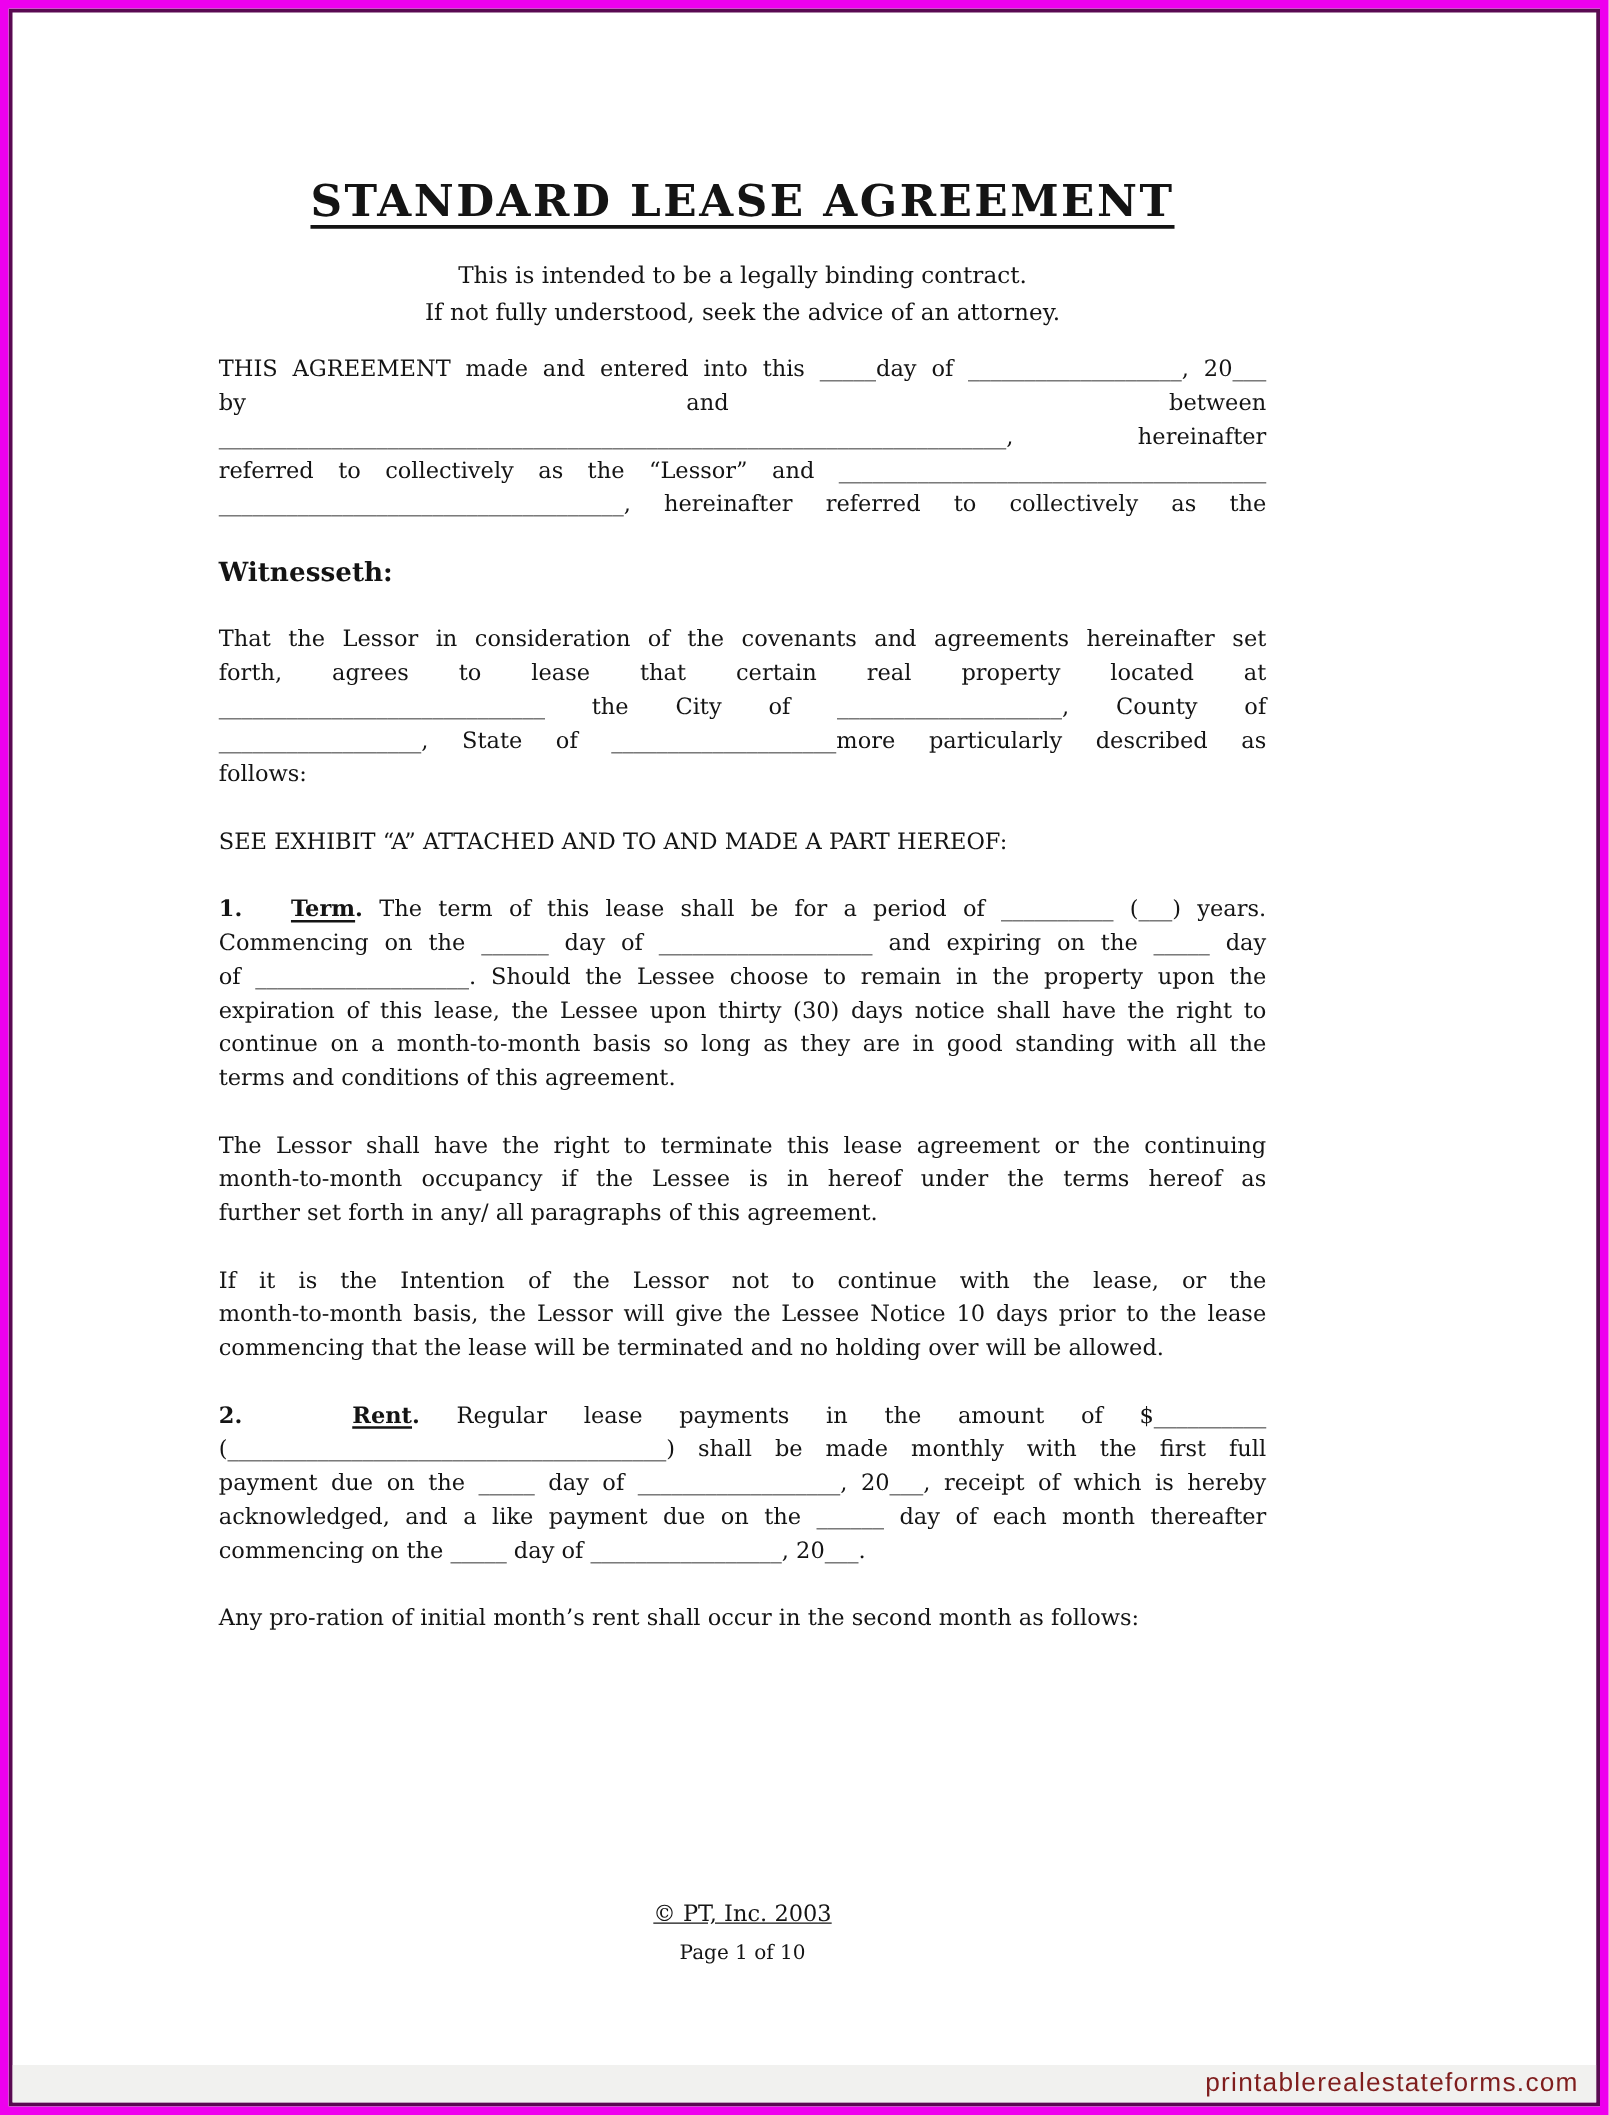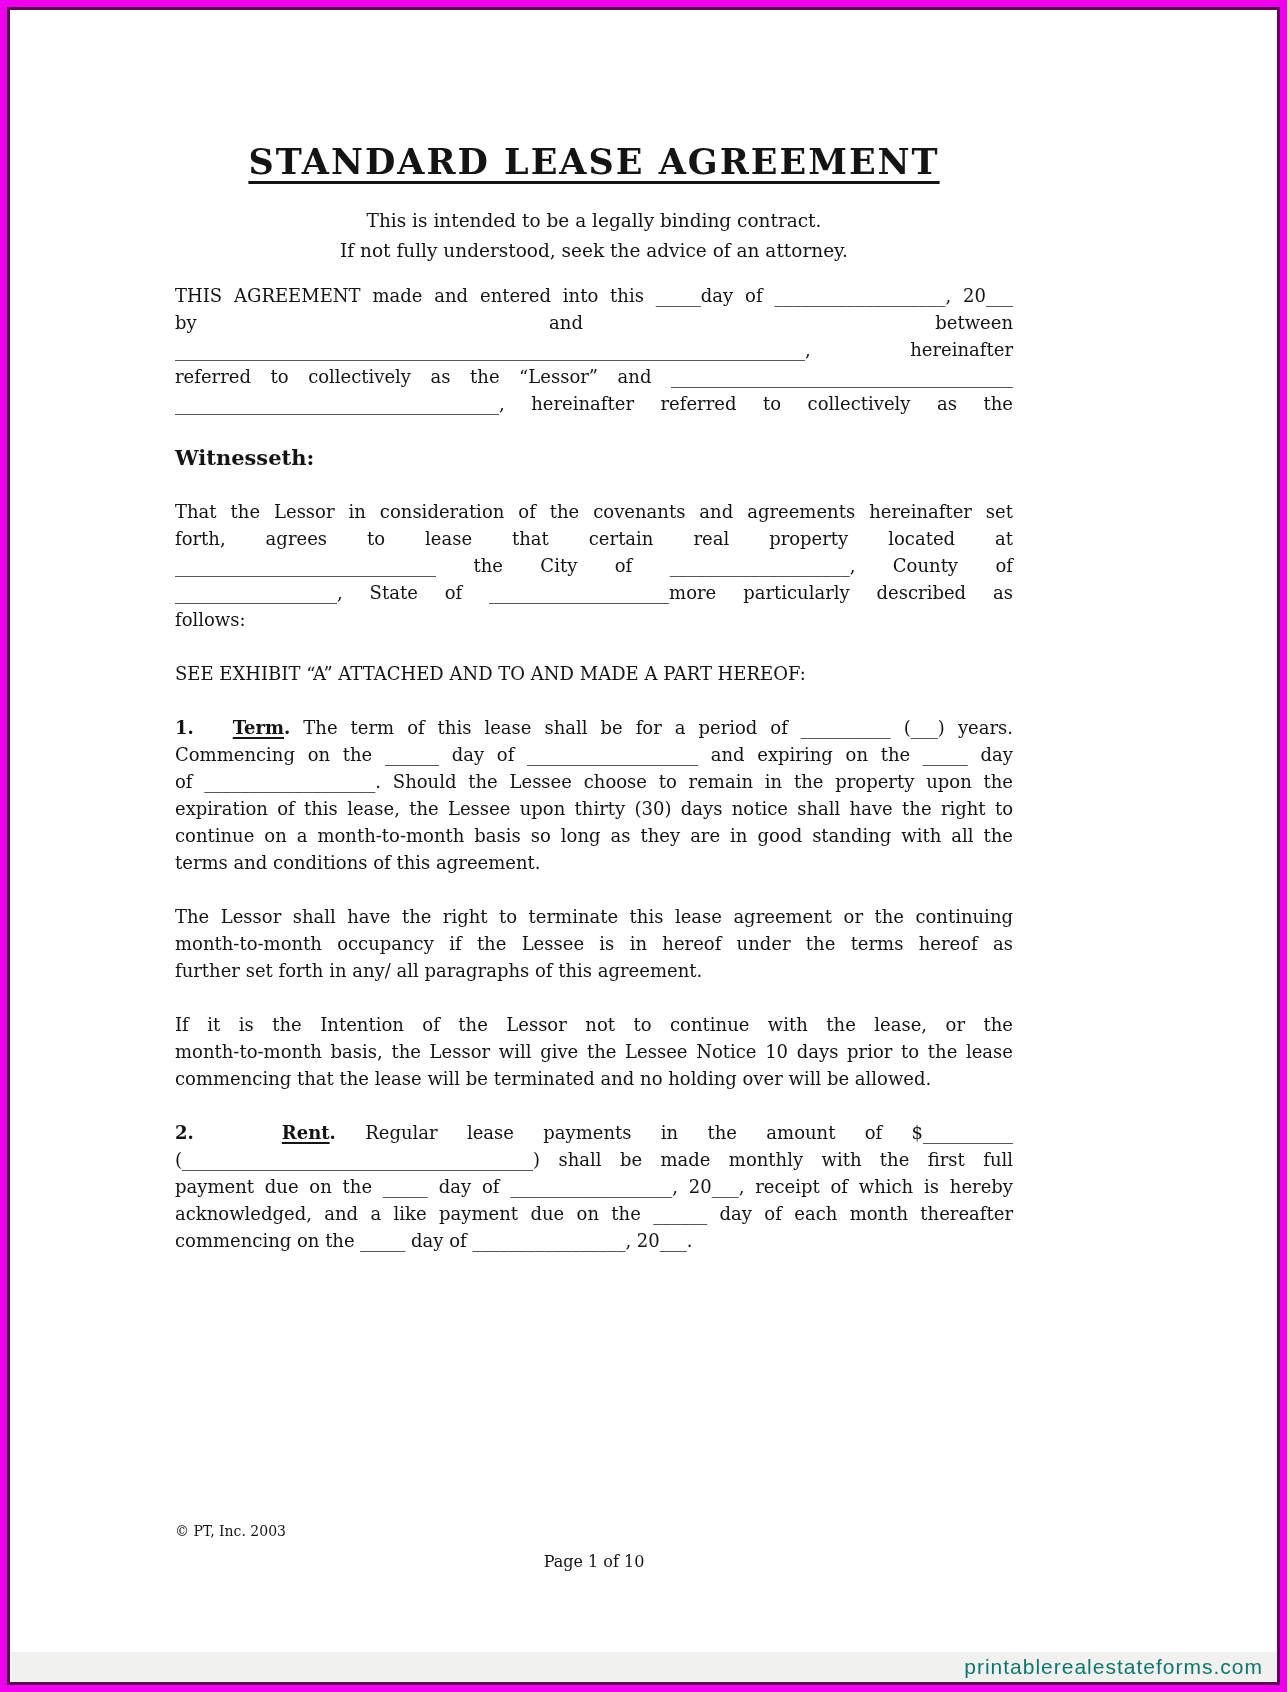--- a/index.html
+++ b/index.html
@@ -18,26 +18,26 @@
     font-weight:bold;letter-spacing:2px;
     text-decoration:underline;text-decoration-thickness:3px;text-underline-offset:7px;
   }
   .subtitle{text-align:center;font-size:18.5px;line-height:30px;margin-bottom:16px;}
   .para{margin:0 0 27px 0;}
   .line{text-align:justify;text-align-last:justify;min-height:27px;}
   .line.left{text-align:left;text-align-last:left;}
   .b{font-weight:bold;}
   .u{text-decoration:underline;text-decoration-thickness:2px;text-underline-offset:3px;}
   .witness{font-size:21px;line-height:27px;font-weight:bold;margin:0 0 27px 0;}
-  .copyright{position:absolute;left:165px;top:1508px;width:838px;text-align:left;font-size:14px;line-height:27px;}
+  .copyright{position:absolute;left:165px;top:1508px;width:838px;text-align:center;font-size:18px;line-height:27px;text-decoration:underline;}
   .pagenum{position:absolute;left:165px;top:1538px;width:838px;text-align:center;font-size:16px;line-height:27px;}
   .strip{
     position:absolute;left:0;right:0;bottom:0;height:30px;background:#f1f1ef;
     font-family:"Liberation Sans", sans-serif;font-size:21px;line-height:29px;
-    color:#0f766e;text-align:right;padding-right:14px;box-sizing:border-box;letter-spacing:1px;
+    color:#7f1d1d;text-align:right;padding-right:14px;box-sizing:border-box;letter-spacing:1px;
   }
 </style>
 </head>
 <body>
 
 <div class="page">
   <div class="inner">
     <div class="content">
 
       <h1 class="title">STANDARD LEASE AGREEMENT</h1>
@@ -91,20 +91,23 @@
         </div>
 
       <div class="para">
           <div class="line"><span class="b">2.</span><span>&nbsp;&nbsp;&nbsp;</span><span class="b u">Rent</span><span class="b">.</span><span> Regular lease payments in the amount of $__________</span></div>
           <div class="line">(_______________________________________) shall be made monthly with the first full</div>
           <div class="line">payment due on the _____ day of __________________, 20___, receipt of which is hereby</div>
           <div class="line">acknowledged, and a like payment due on the ______ day of each month thereafter</div>
           <div class="line left">commencing on the _____ day of _________________, 20___.</div>
         </div>
 
+      <div class="para">
+        <div class="line left">Any pro-ration of initial month’s rent shall occur in the second month as follows:</div>
+      </div>
 
     </div>
 
     <div class="copyright">© PT, Inc. 2003</div>
     <div class="pagenum">Page 1 of 10</div>
 
     <div class="strip">
       <span>printablerealestateforms.com</span>
     </div>
   </div>

